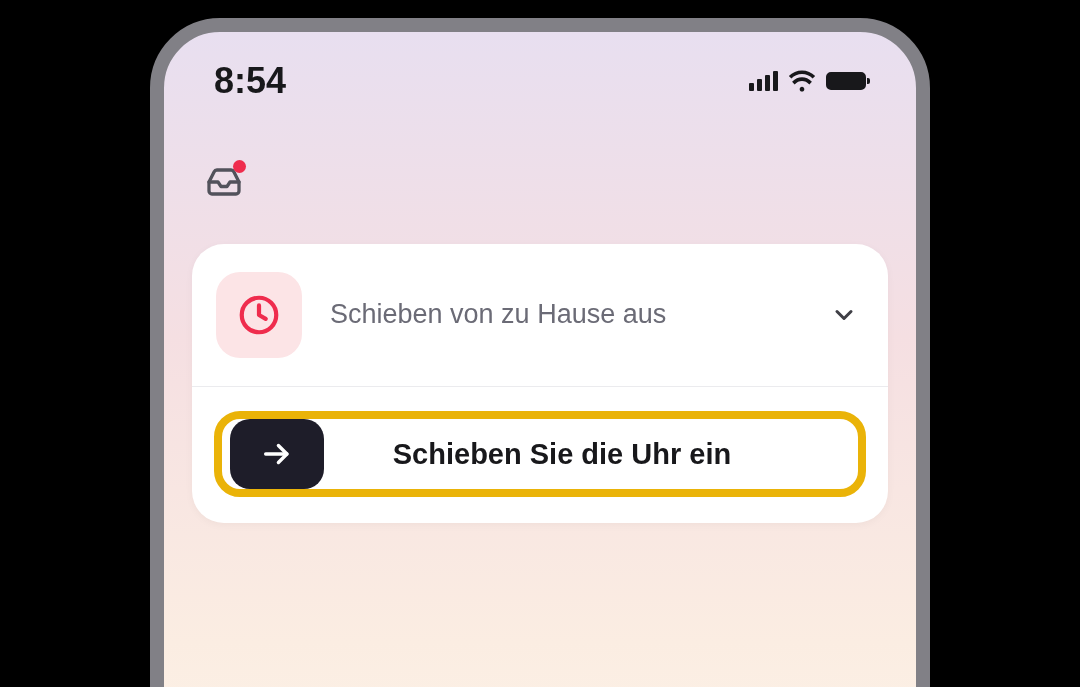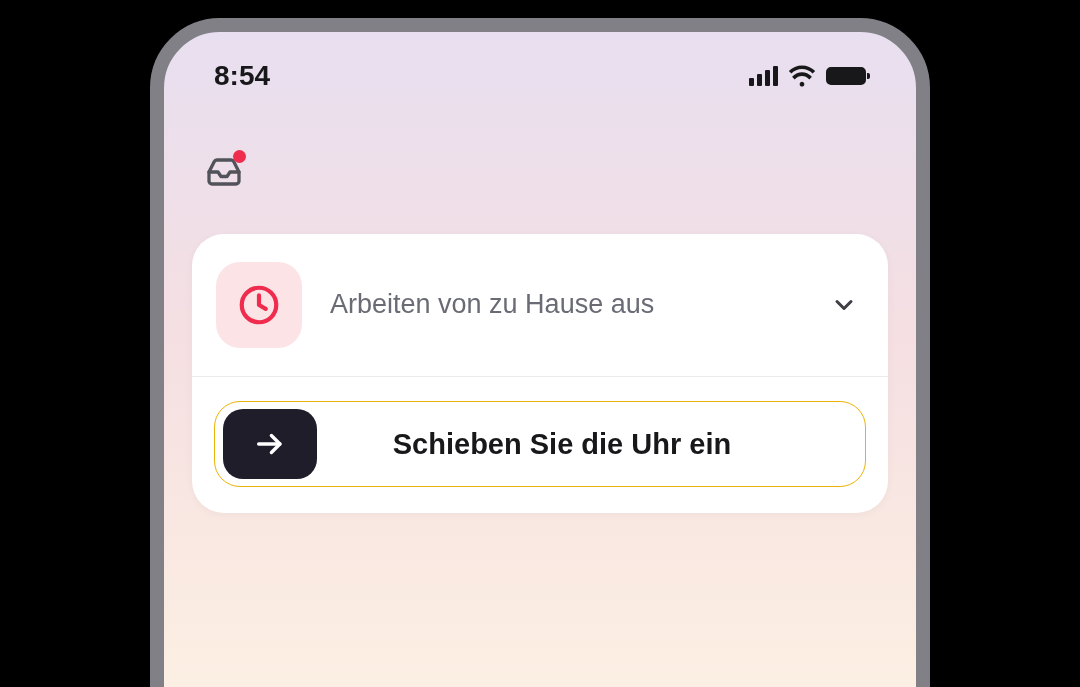--- a/index.html
+++ b/index.html
@@ -32,21 +32,21 @@
 
     
     .status-bar {
       display: flex;
       justify-content: space-between;
       align-items: center;
       padding: 28px 50px 10px 50px;
     }
 
     .status-time {
-      font-size: 28px;
+      font-size: 36px;
       font-weight: 600;
       color: #18181b;
     }
 
     .status-icons {
       display: flex;
       align-items: center;
       gap: 10px;
     }
 
@@ -185,21 +185,21 @@
       height: 1px;
       background: #ebebee;
       width: 100%;
     }
 
     .card-bottom {
       padding: 24px 22px 26px 22px;
     }
 
     .slide-track {
-      border: 1px solid #eab308;
+      border: 8px solid #eab308;
       border-radius: 26px;
       height: 86px;
       display: flex;
       align-items: center;
       padding: 8px;
       position: relative;
     }
 
     .slide-handle {
       width: 94px;
@@ -260,21 +260,21 @@
 
   <div class="card">
     <div class="card-top">
       <div class="clock-icon-wrap">
         <svg viewBox="0 0 24 24" fill="none" stroke="#ef2c4d" stroke-width="2.2" stroke-linecap="round" stroke-linejoin="round">
           <circle cx="12" cy="12" r="9"></circle>
           <polyline points="12 7 12 12 15.5 14"></polyline>
         </svg>
       </div>
       <div class="status-text-col">
-        <div class="status-label">Arbeiten von zu Hause aus</div>
+        <div class="status-label">Schieben von zu Hause aus</div>
       </div>
       <div class="chevron-wrap">
         <svg viewBox="0 0 24 24" fill="none" stroke="currentColor" stroke-width="2.6" stroke-linecap="round" stroke-linejoin="round">
           <polyline points="6 9 12 15 18 9"></polyline>
         </svg>
       </div>
     </div>
 
     <div class="divider"></div>
 

